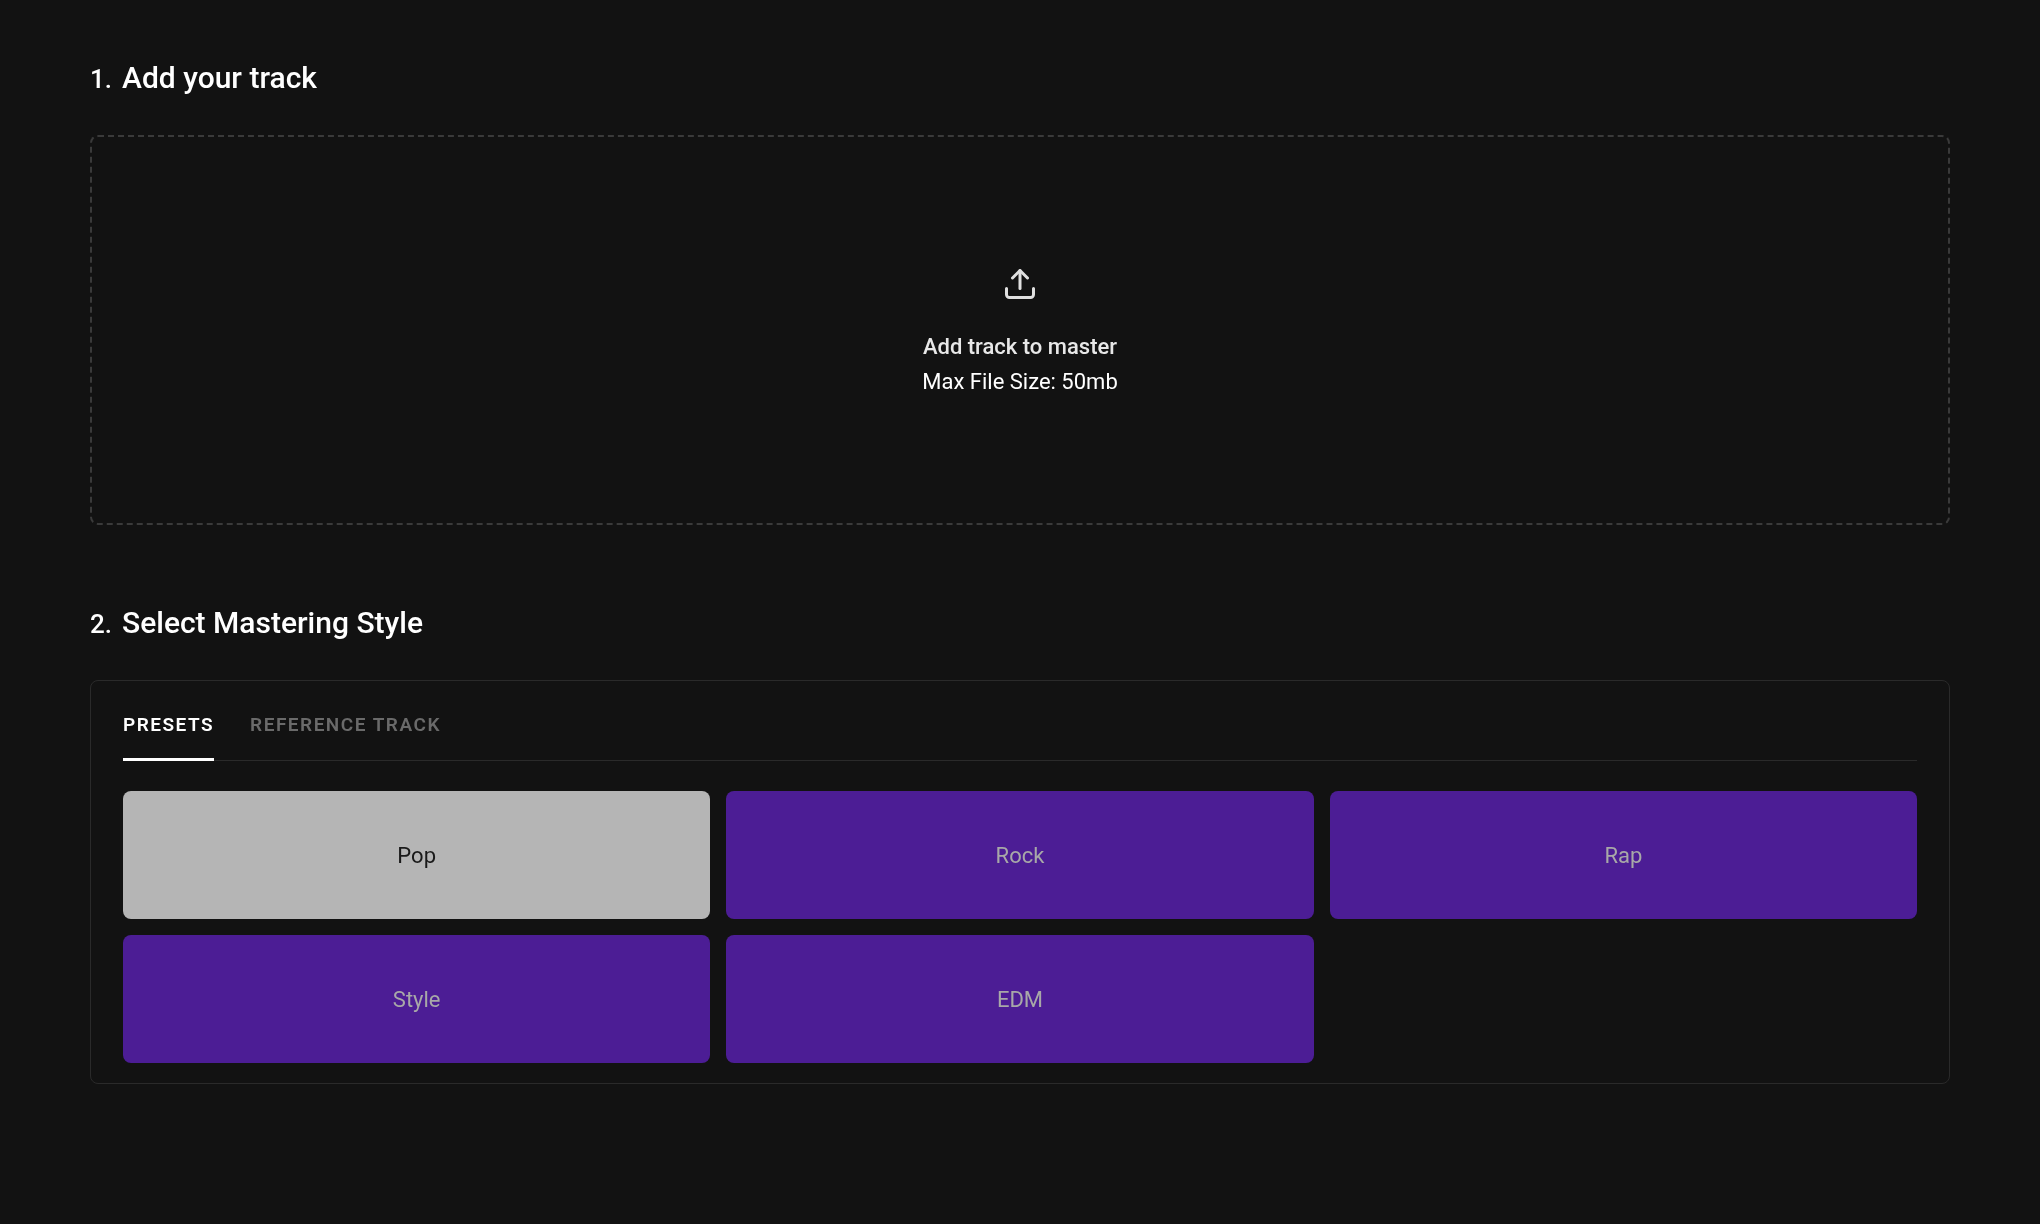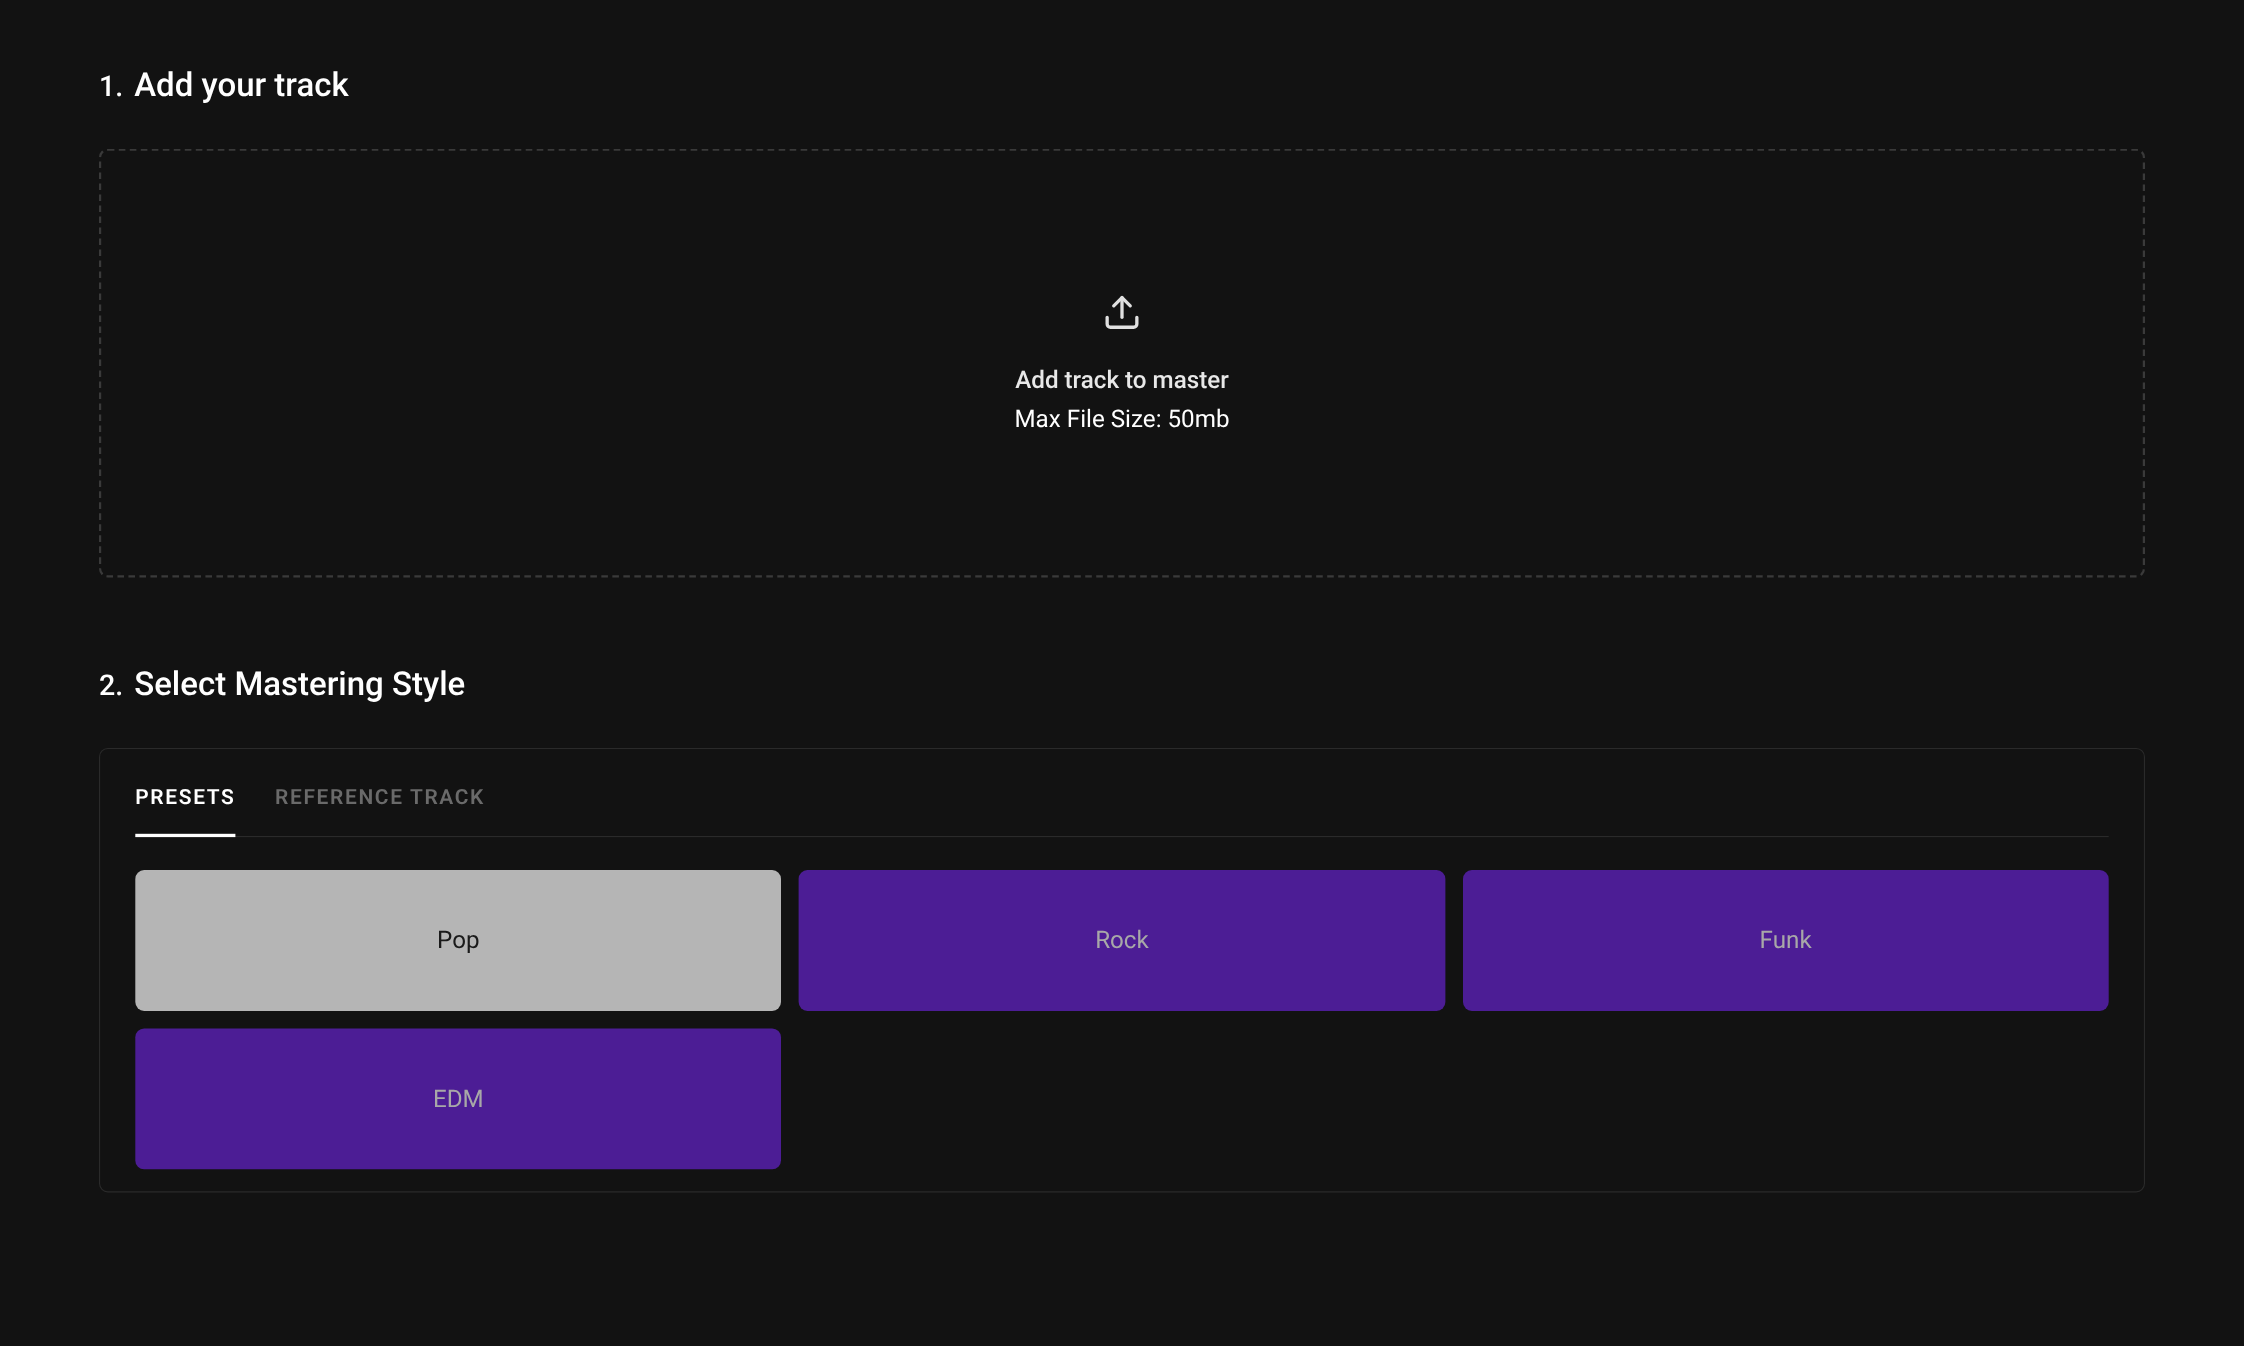--- a/index.html
+++ b/index.html
@@ -135,16 +135,17 @@
 </div>
 
 <div class="style-panel">
   <div class="tabs">
     <div class="tab active">PRESETS</div>
     <div class="tab">REFERENCE TRACK</div>
   </div>
   <div class="preset-grid">
     <div class="preset selected">Pop</div>
     <div class="preset">Rock</div>
-    <div class="preset">Funk</div>
+    <div class="preset">Rap</div>
+    <div class="preset">Style</div>
     <div class="preset">EDM</div>
   </div>
 </div>
 
 </body></html>

